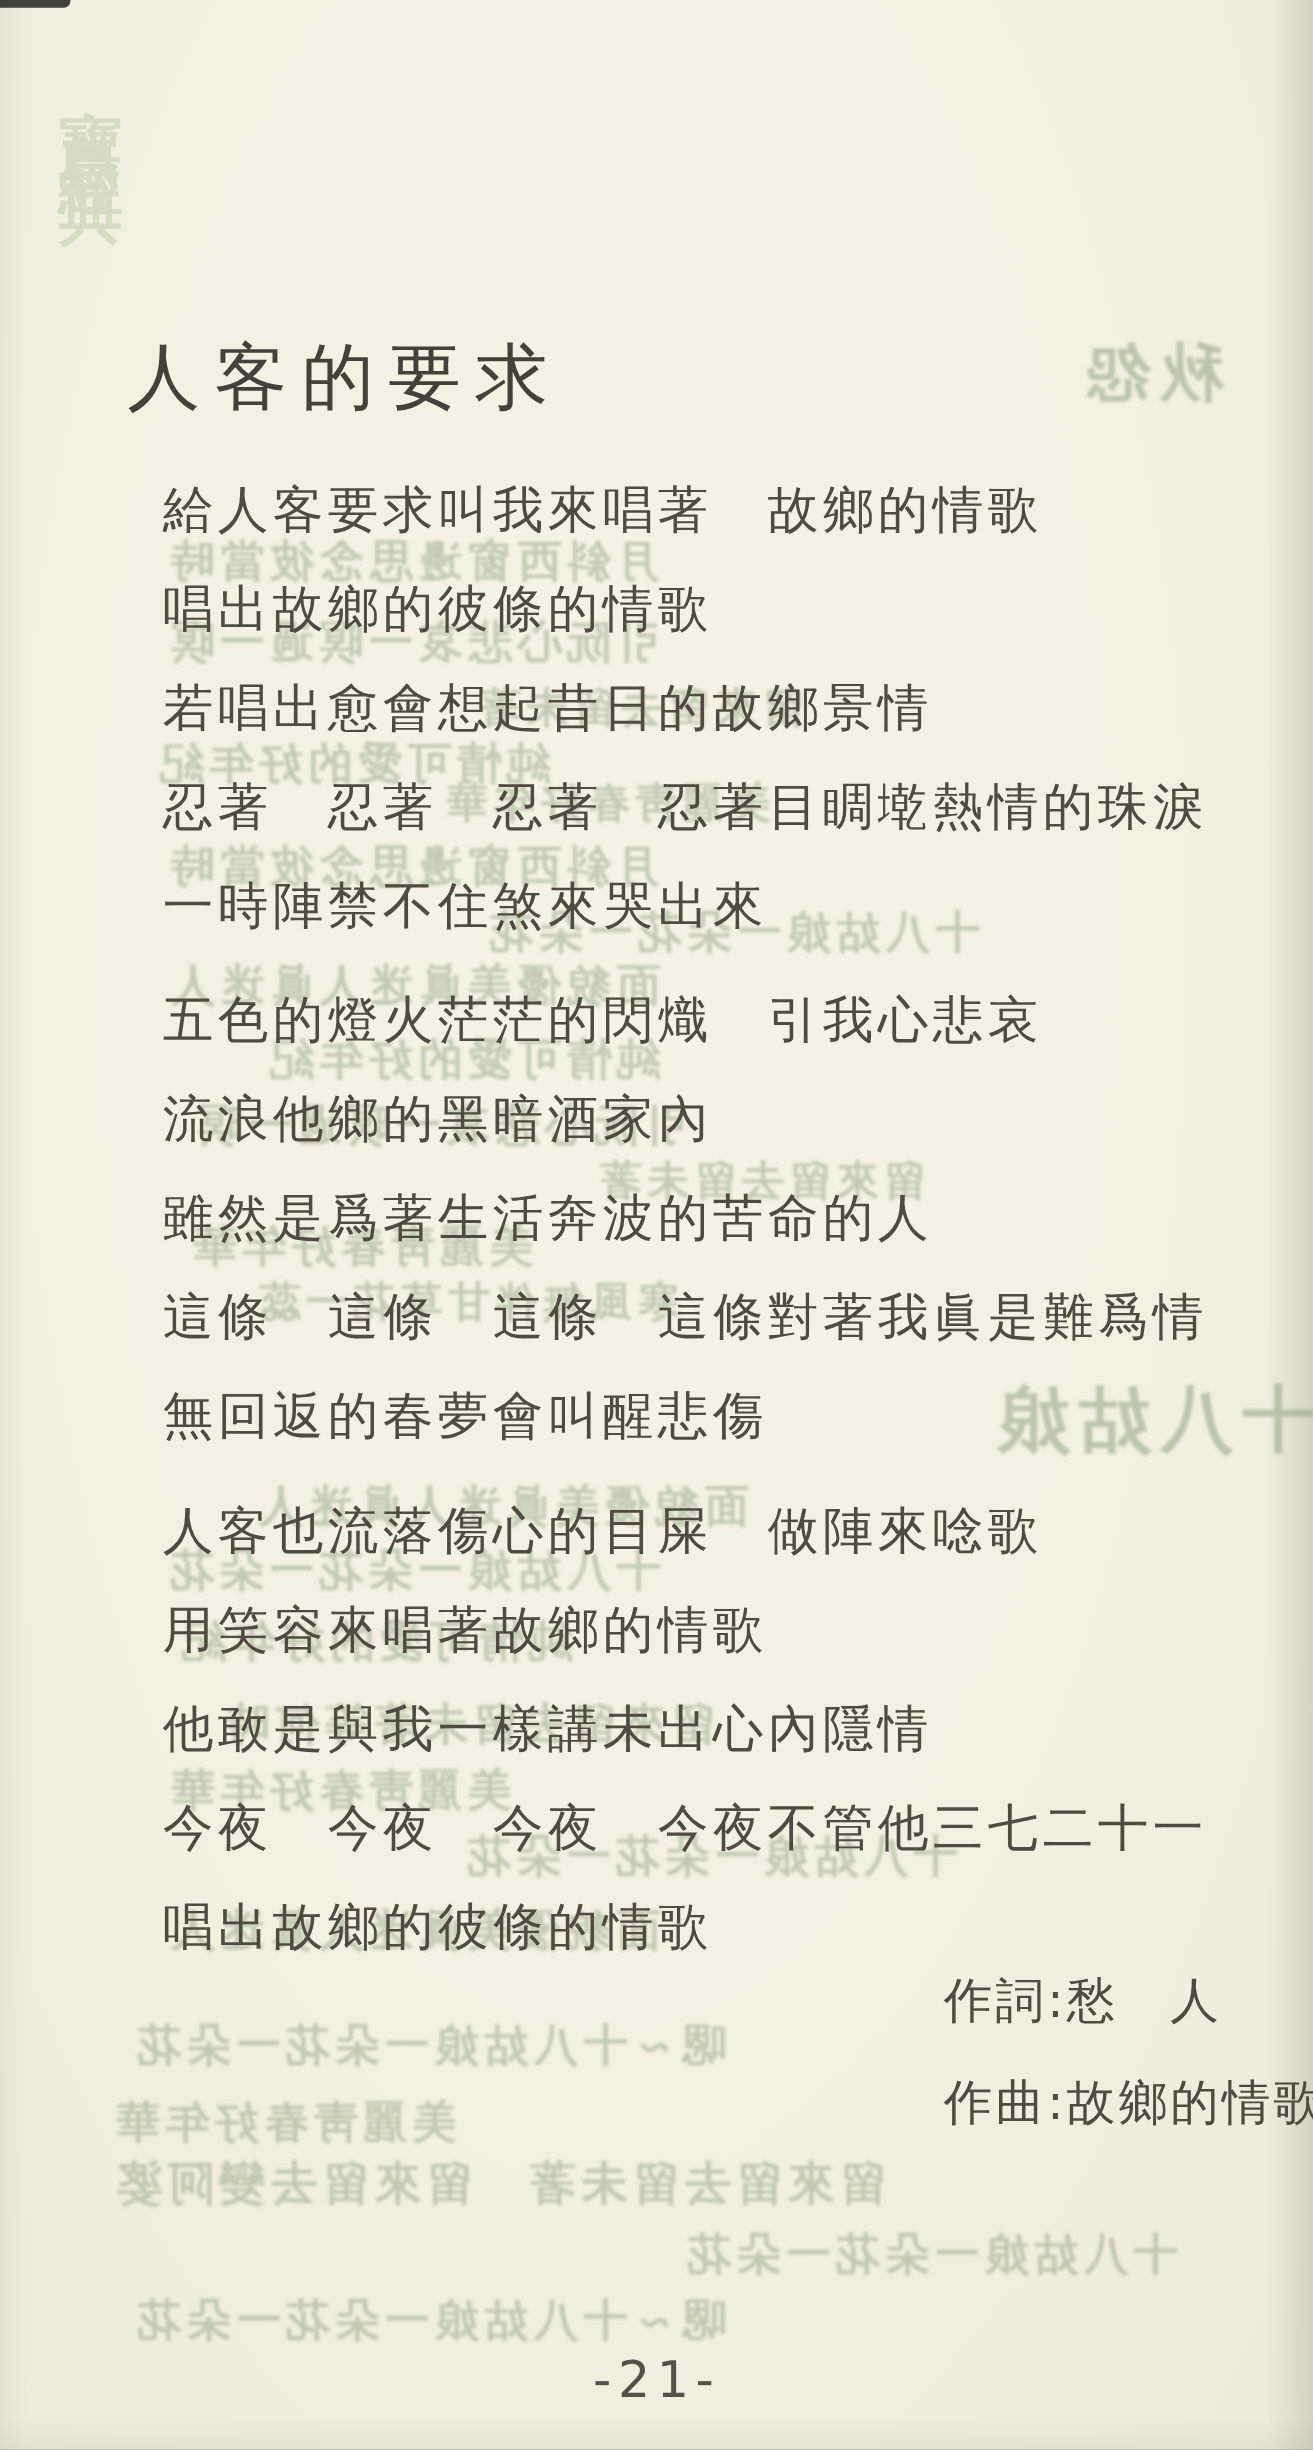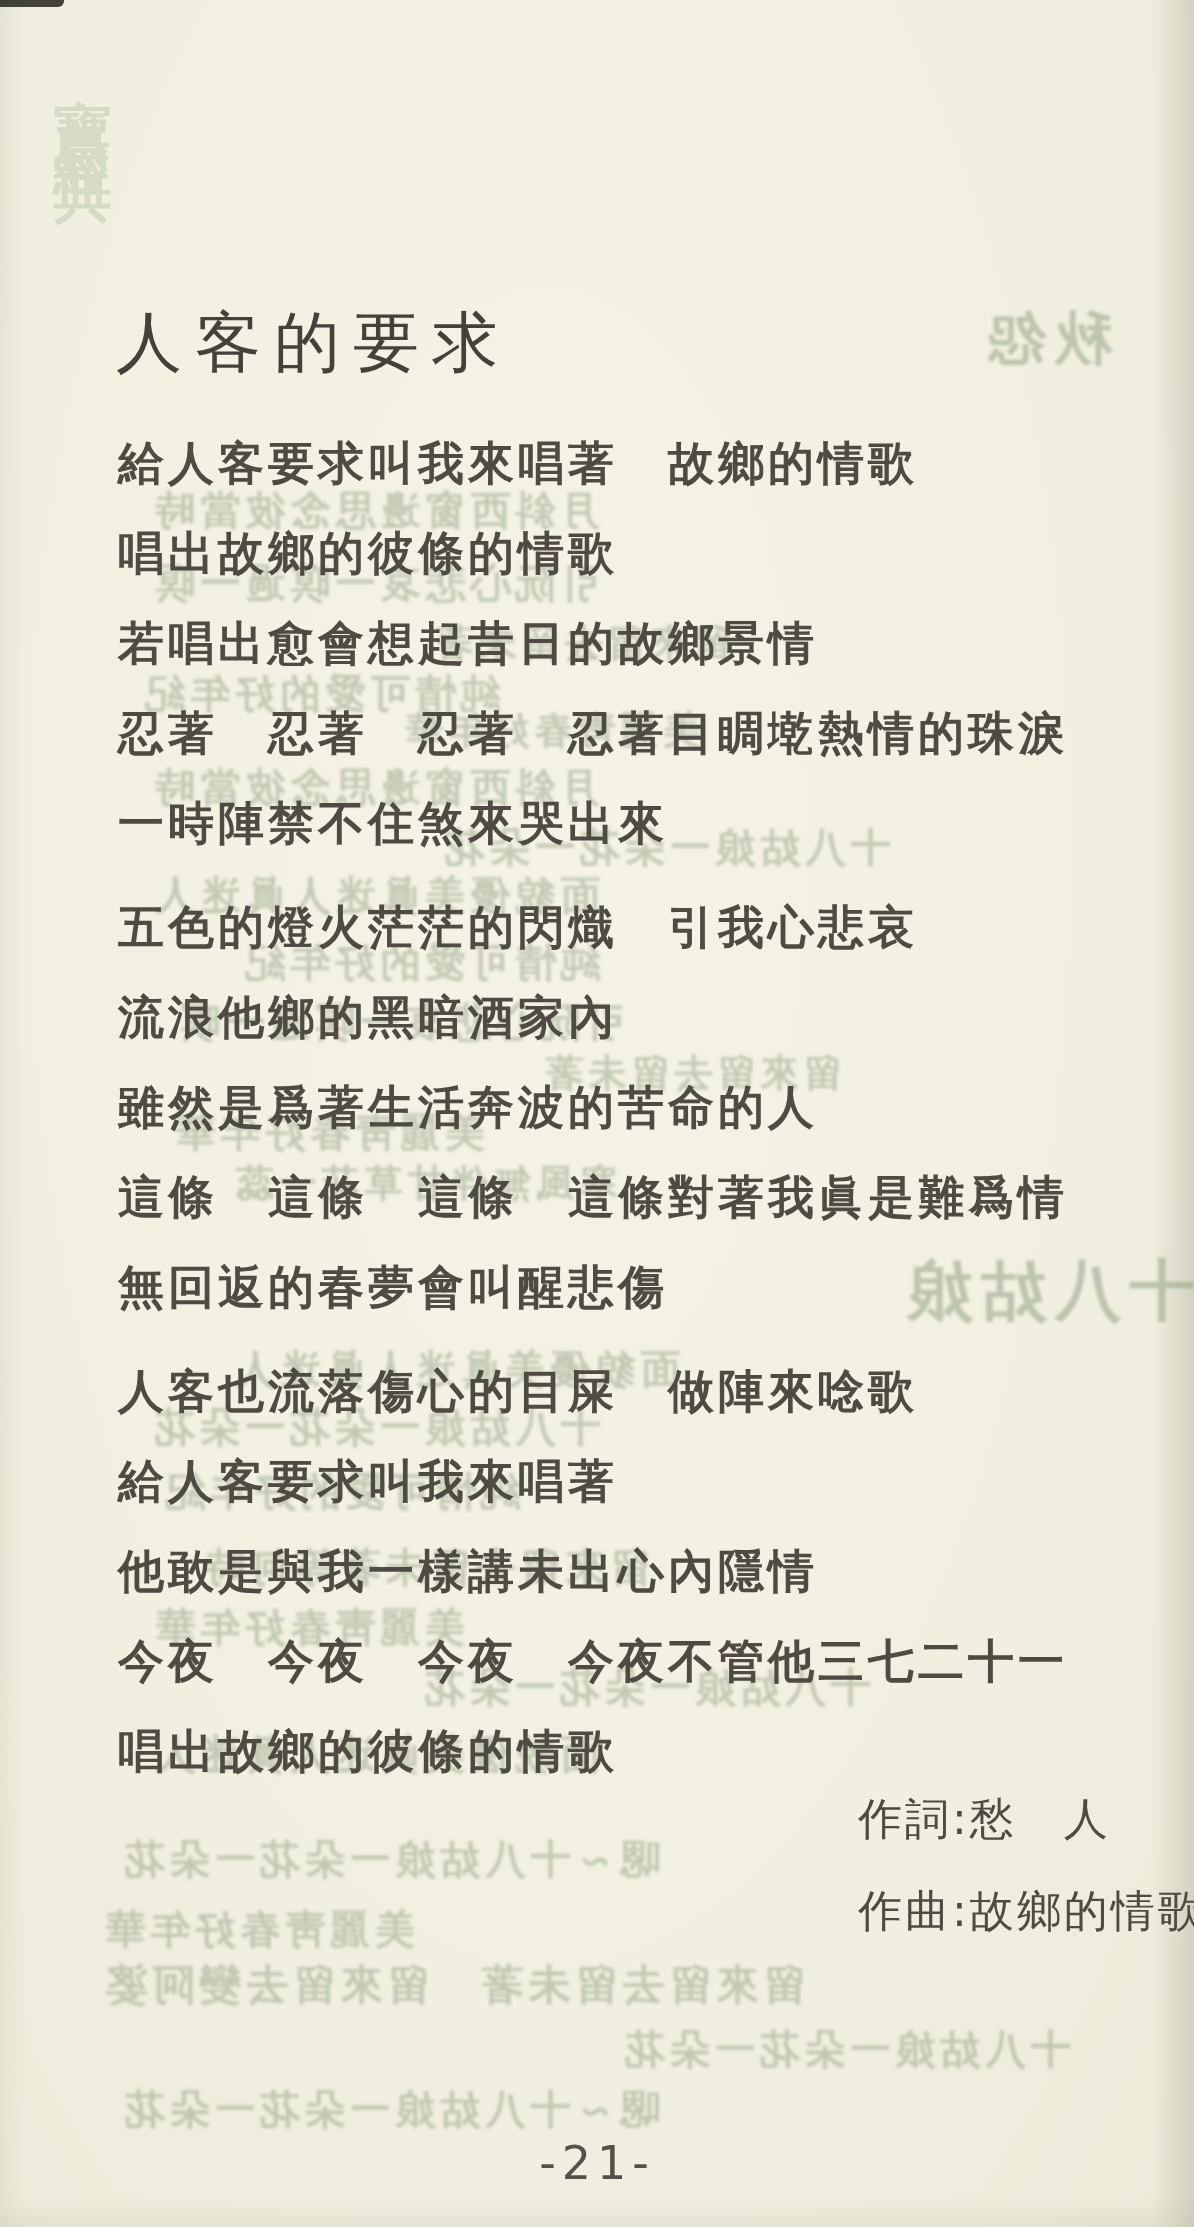--- a/index.html
+++ b/index.html
@@ -47,23 +47,24 @@
     color:#45413a;
   }
   .lyrics{
     position:absolute;left:118px;top:433px;width:1020px;
   }
   .stanza{margin:0;}
   .stanza + .stanza{margin-top:14px;}
   .lyric-line{
     height:90px;
     font-size:46px;letter-spacing:4px;
-    font-weight:700;
+    font-weight:400;
     color:#4f4b42;
     white-space:nowrap;
+    margin-left:30px;
   }
   .credits{
     position:absolute;left:858px;top:1790px;
     font-size:44px;letter-spacing:3px;color:#4f4b42;font-weight:500;
   }
   .credit-line{height:92px;white-space:nowrap;}
   .page-number{
     position:absolute;left:0;width:1194px;top:2136px;
     text-align:center;
     font-size:46px;letter-spacing:6px;color:#55514a;font-weight:400;
@@ -120,21 +121,21 @@
     </div>
     <div class="stanza">
       <div class="lyric-line">五色的燈火茫茫的閃熾　引我心悲哀</div>
       <div class="lyric-line">流浪他鄉的黑暗酒家內</div>
       <div class="lyric-line">雖然是爲著生活奔波的苦命的人</div>
       <div class="lyric-line">這條　這條　這條　這條對著我眞是難爲情</div>
       <div class="lyric-line">無回返的春夢會叫醒悲傷</div>
     </div>
     <div class="stanza">
       <div class="lyric-line">人客也流落傷心的目屎　做陣來唸歌</div>
-      <div class="lyric-line">給人客要求叫我來唱著</div>
+      <div class="lyric-line">用笑容來唱著故鄉的情歌</div>
       <div class="lyric-line">他敢是與我一樣講未出心內隱情</div>
       <div class="lyric-line">今夜　今夜　今夜　今夜不管他三七二十一</div>
       <div class="lyric-line">唱出故鄉的彼條的情歌</div>
     </div>
   </div>
 
   <div class="credits">
     <div class="credit-line">作詞:愁　人</div>
     <div class="credit-line">作曲:故鄉的情歌</div>
   </div>

